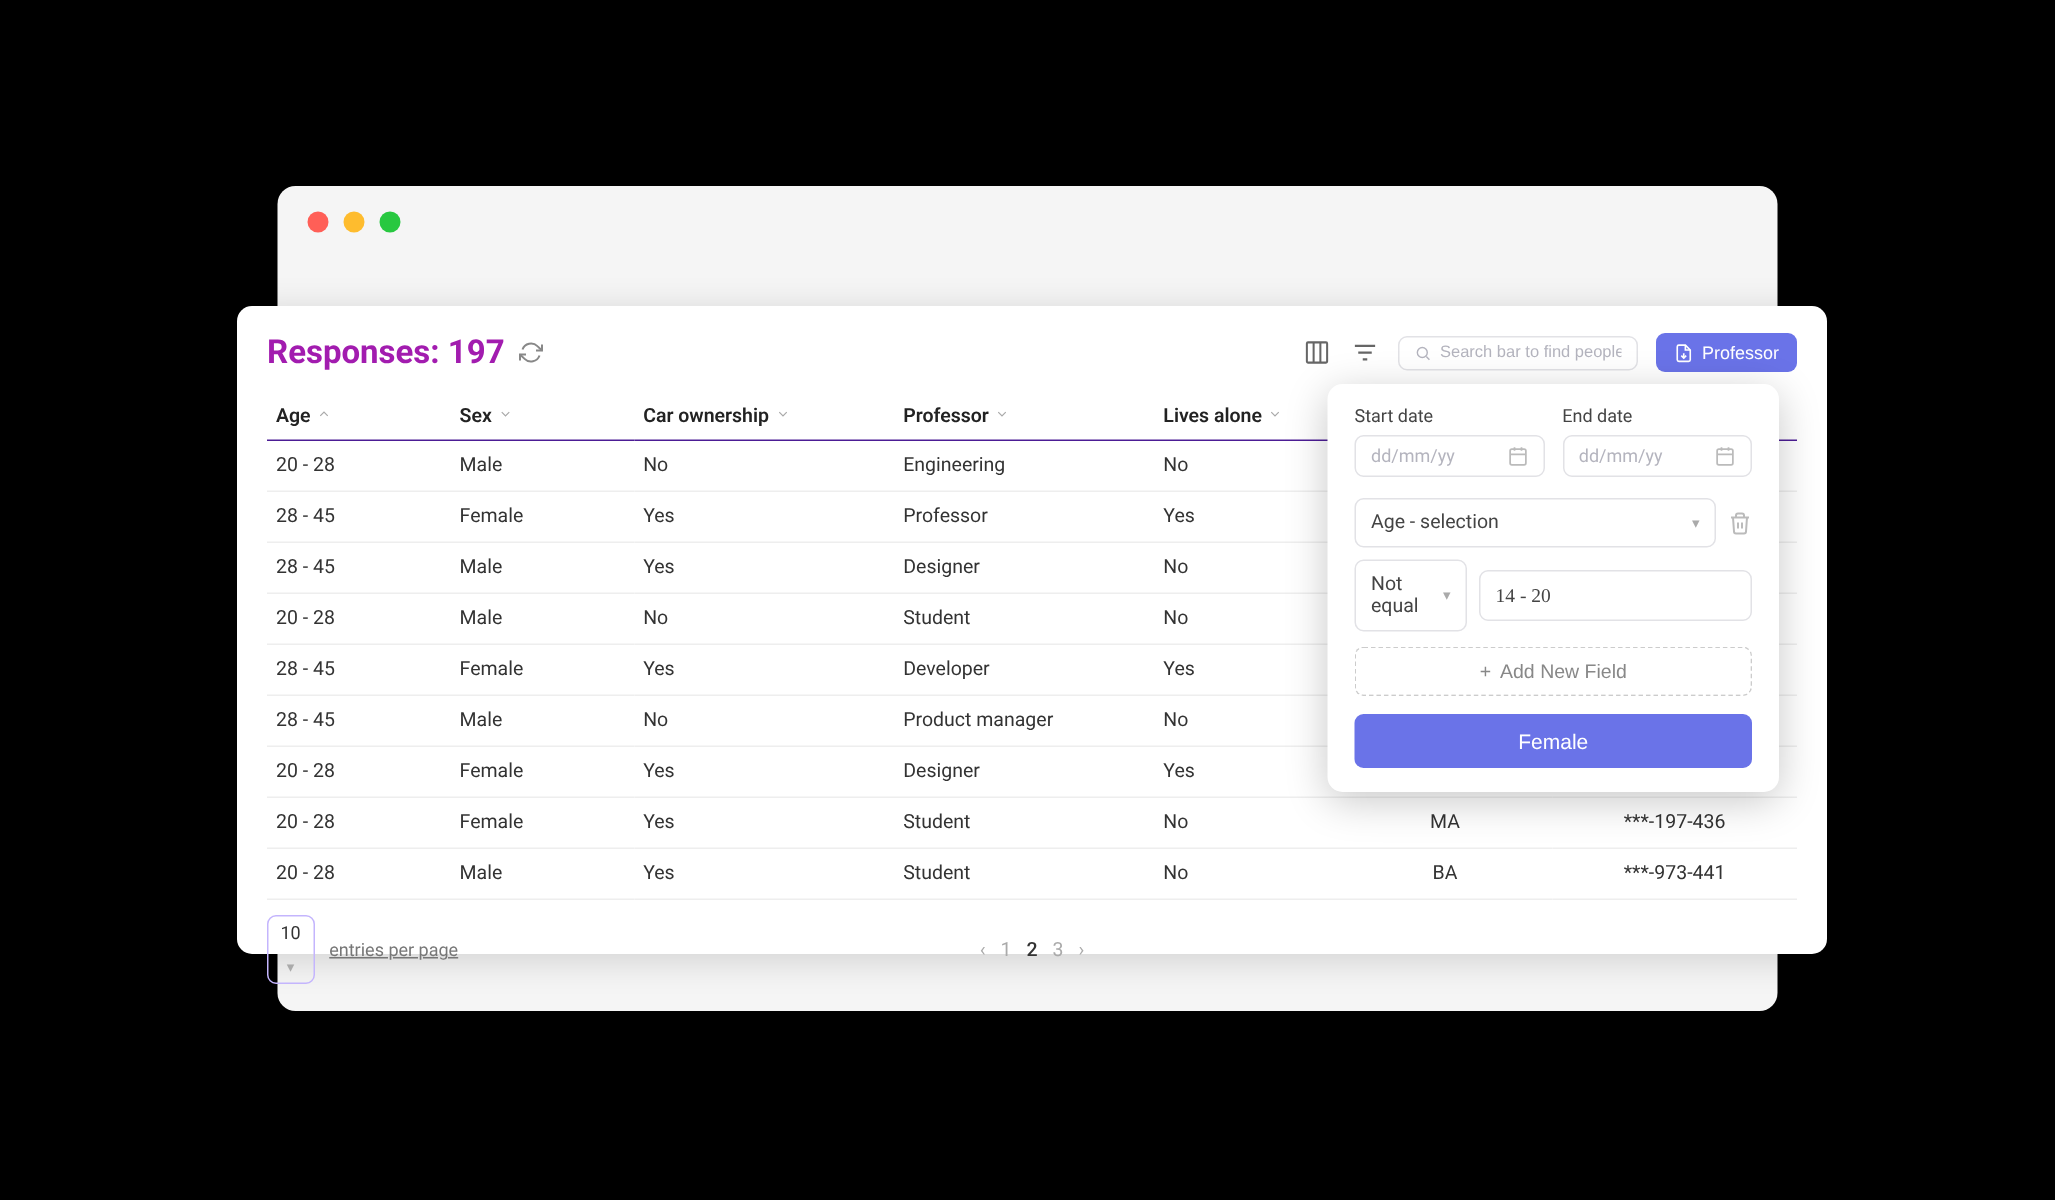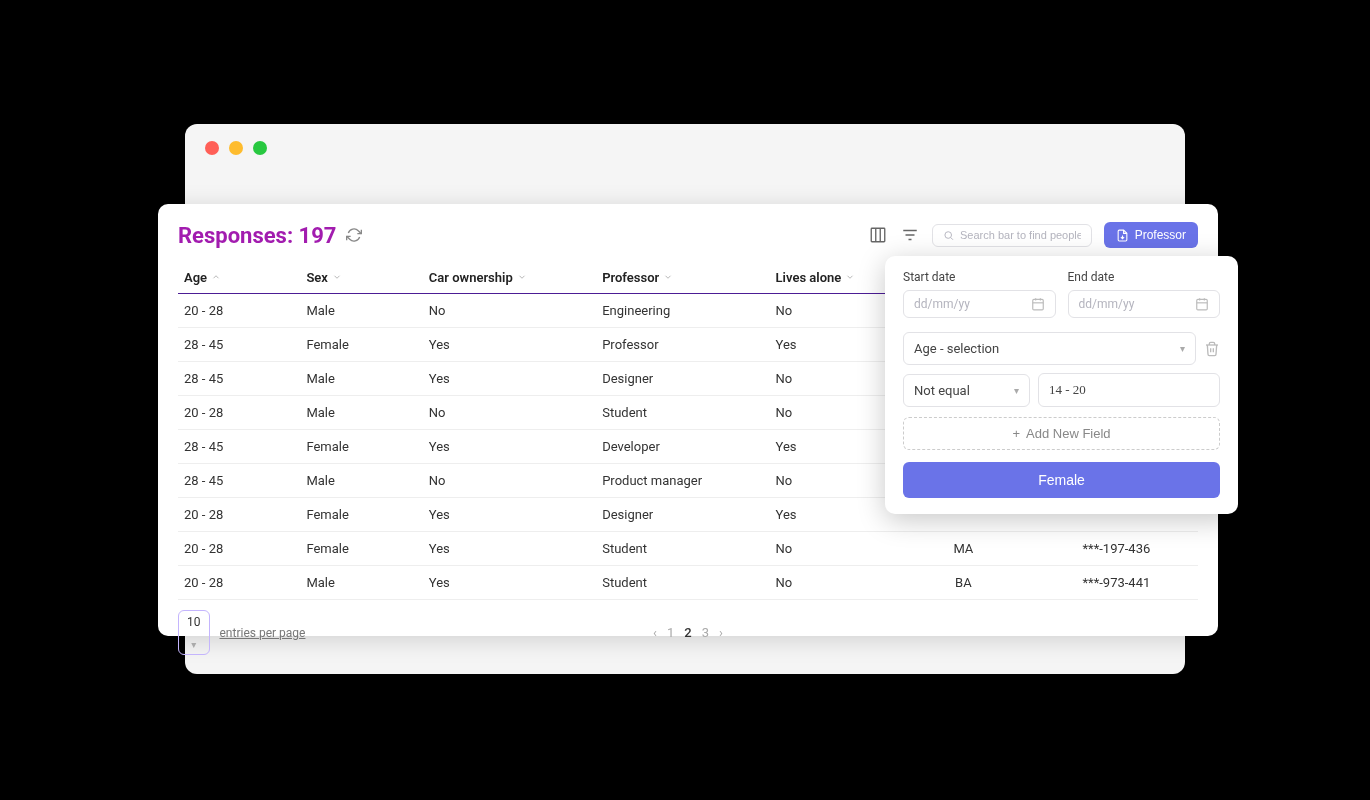--- a/index.html
+++ b/index.html
@@ -143,21 +143,21 @@
       gap: 10px;
       color: #aaa;
       font-size: 13px;
     }
     .pagination .page { cursor: pointer; }
     .pagination .active { color: #333; font-weight: 500; }
     .filter-popover {
       position: absolute;
       left: 885px;
       top: 256px;
-      width: 353px;
+      width: 301px;
       background: #fff;
       border-radius: 10px;
       box-shadow: 0 6px 28px rgba(0,0,0,0.22);
       padding: 14px 18px 16px 18px;
       z-index: 10;
     }
     .date-row { display: flex; gap: 12px; margin-bottom: 14px; }
     .date-block { flex: 1; }
     .date-label { font-size: 12px; color: #444; margin-bottom: 6px; display: block; }
     .date-input {

